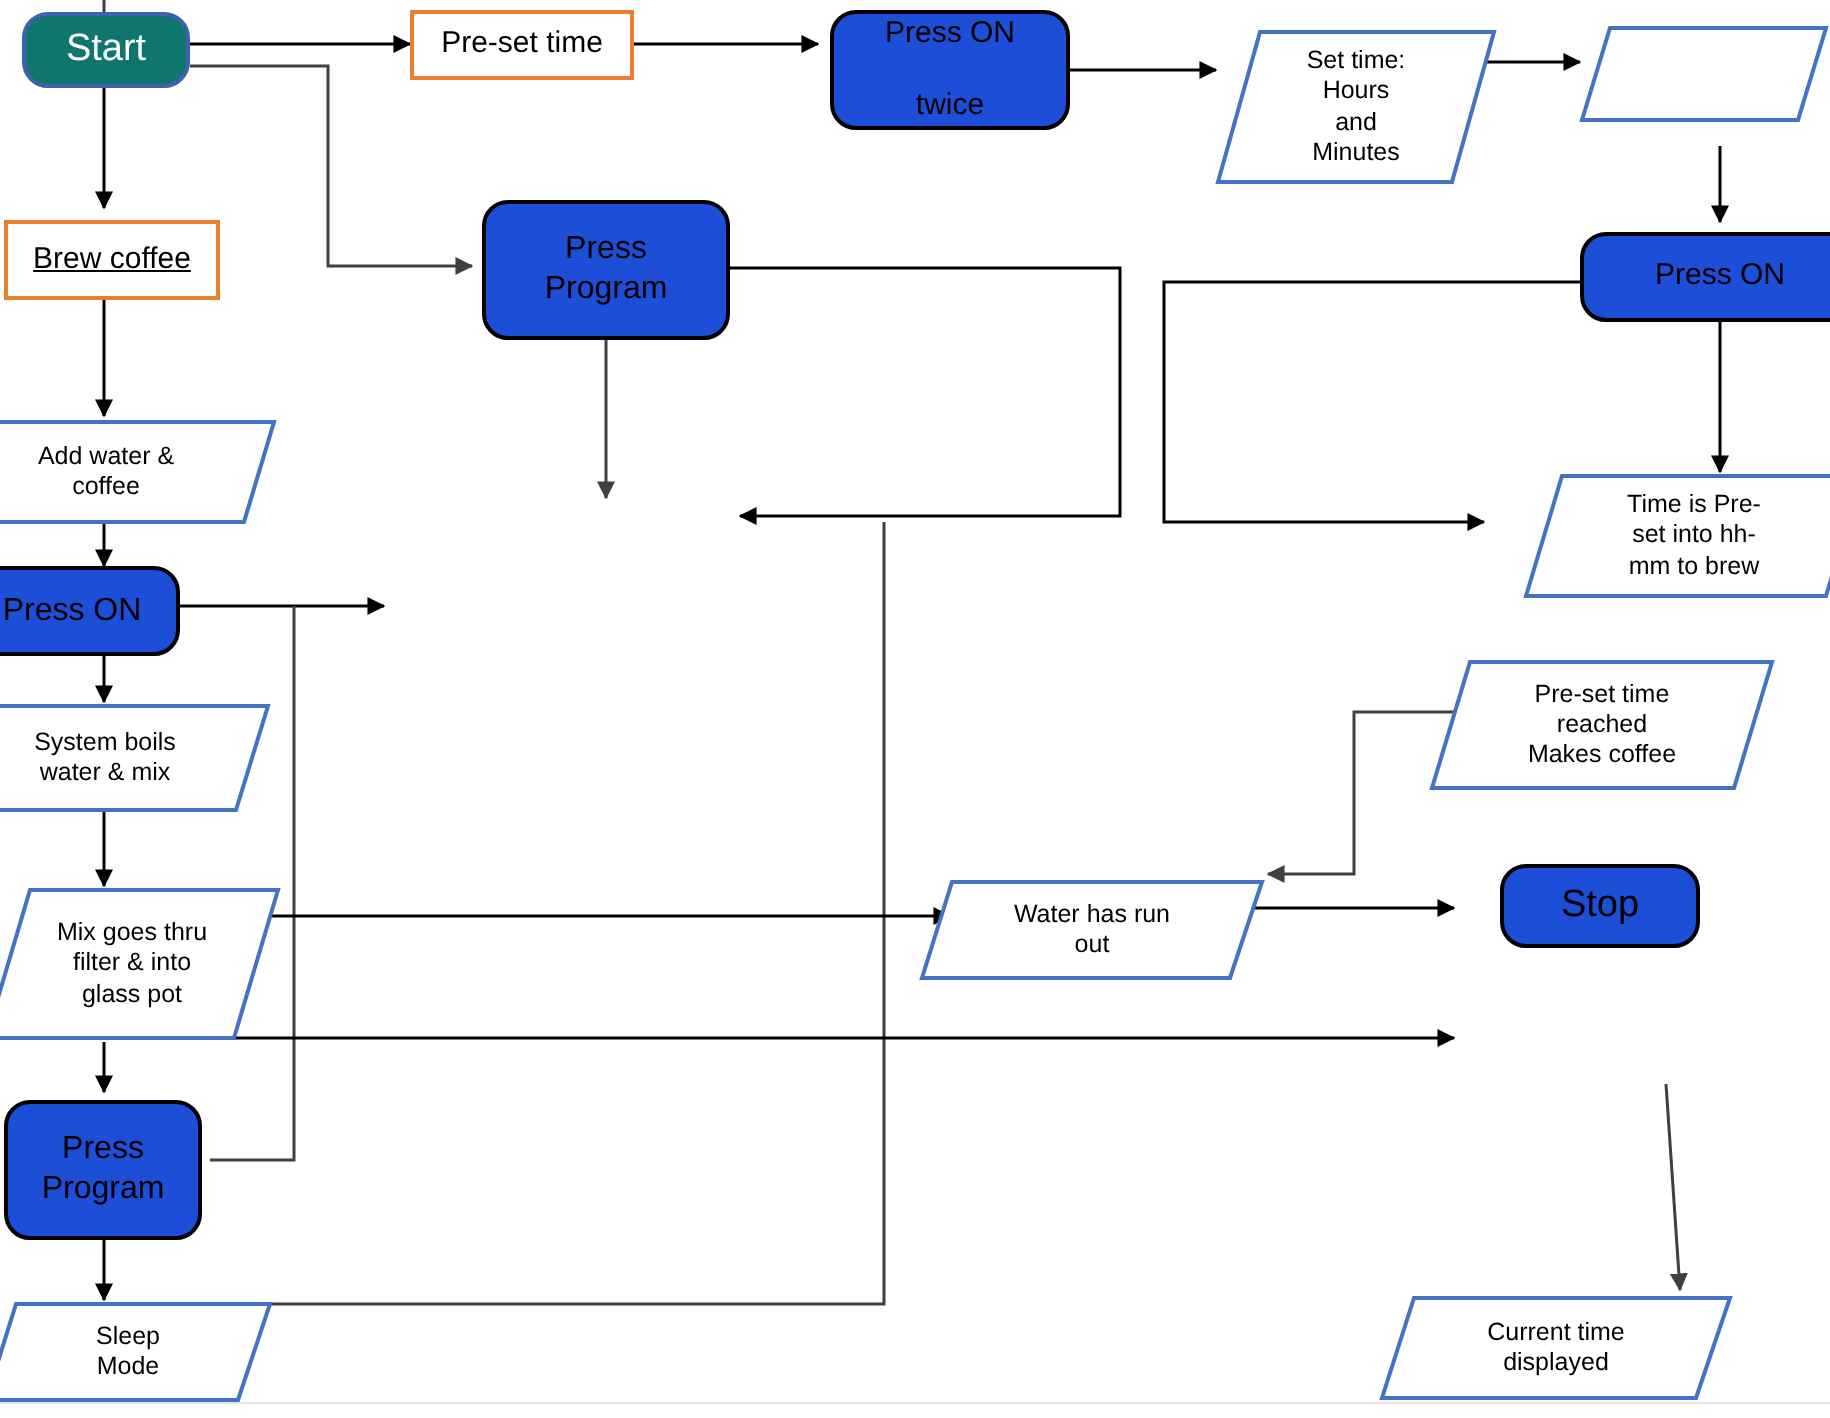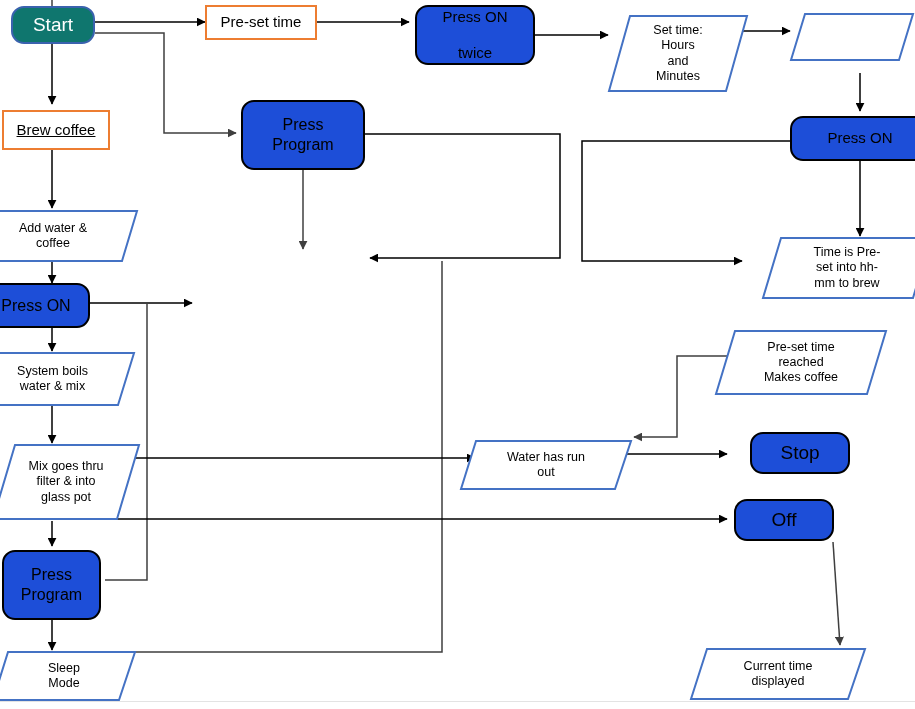--- a/index.html
+++ b/index.html
@@ -199,23 +199,20 @@
       <polygon points="16,1 171,1 155,49 1,49" fill="#fff" stroke="#4472C4" stroke-width="2"></polygon>
     </svg>
     <span class="lbl">Water has run
 out</span>
   </div>
 
   <div class="node rrect f16" style="left:734px;top:432px;width:100px;height:42px;margin-left:16px;">
     <span class="lbl">Stop</span>
   </div>
 
-  <div class="node rrect f16" style="left:734px;top:499px;width:100px;height:42px;">
-    <span class="lbl">Off</span>
-  </div>
 
   <div class="node rrect f14" style="left:2px;top:550px;width:99px;height:70px;">
     <span class="lbl">Press
 Program</span>
   </div>
 
   <div class="node para f10" style="left:-8px;top:651px;width:144px;height:50px;">
     <svg width="144" height="50">
       <polygon points="16,1 143,1 127,49 1,49" fill="#fff" stroke="#4472C4" stroke-width="2"></polygon>
     </svg>

